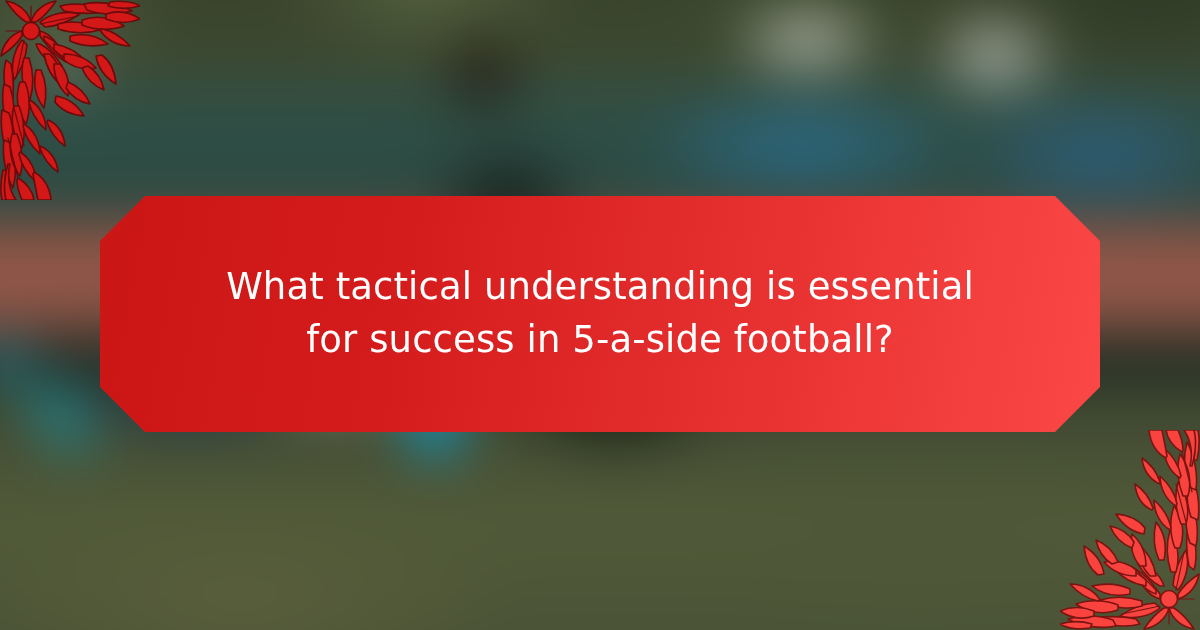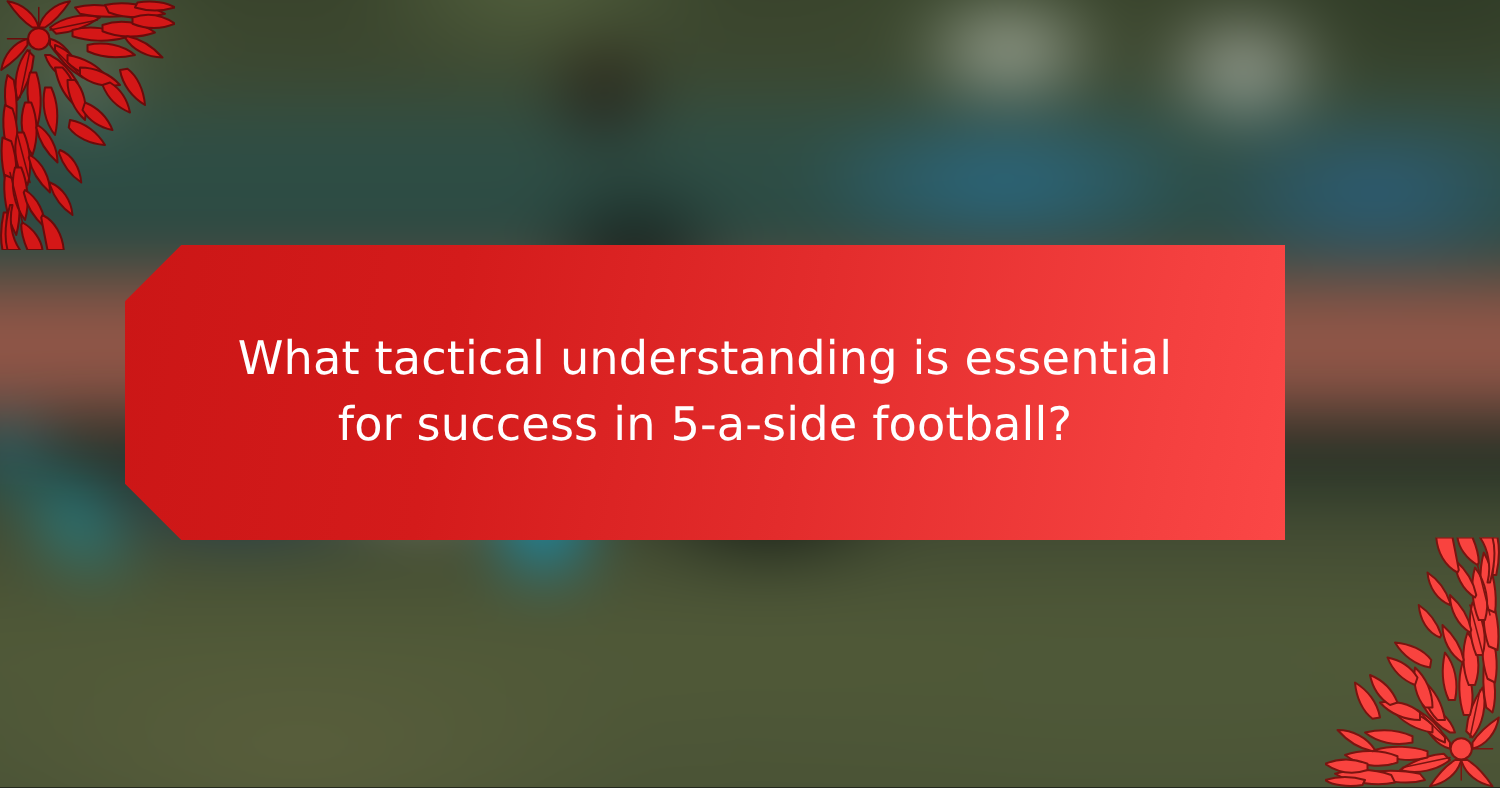--- a/index.html
+++ b/index.html
@@ -193,21 +193,21 @@
   }
   .ornament.tl { left: 0; top: 0; }
   .ornament.br { right: 0; bottom: 0; transform: rotate(180deg); }
   .ornament svg { display: block; width: 100%; height: 100%; }
 
   
   .banner {
     position: absolute;
     left: 100px;
     top: 196px;
-    width: 928px;
+    width: 1000px;
     height: 236px;
     background: linear-gradient(100deg, #cb1616 0%, #d41b1b 28%, #e32c2c 58%, #f4403f 88%, #fb4746 100%);
     clip-path: polygon(
       45px 0,
       955px 0,
       1000px 45px,
       1000px 191px,
       955px 236px,
       45px 236px,
       0 191px,

